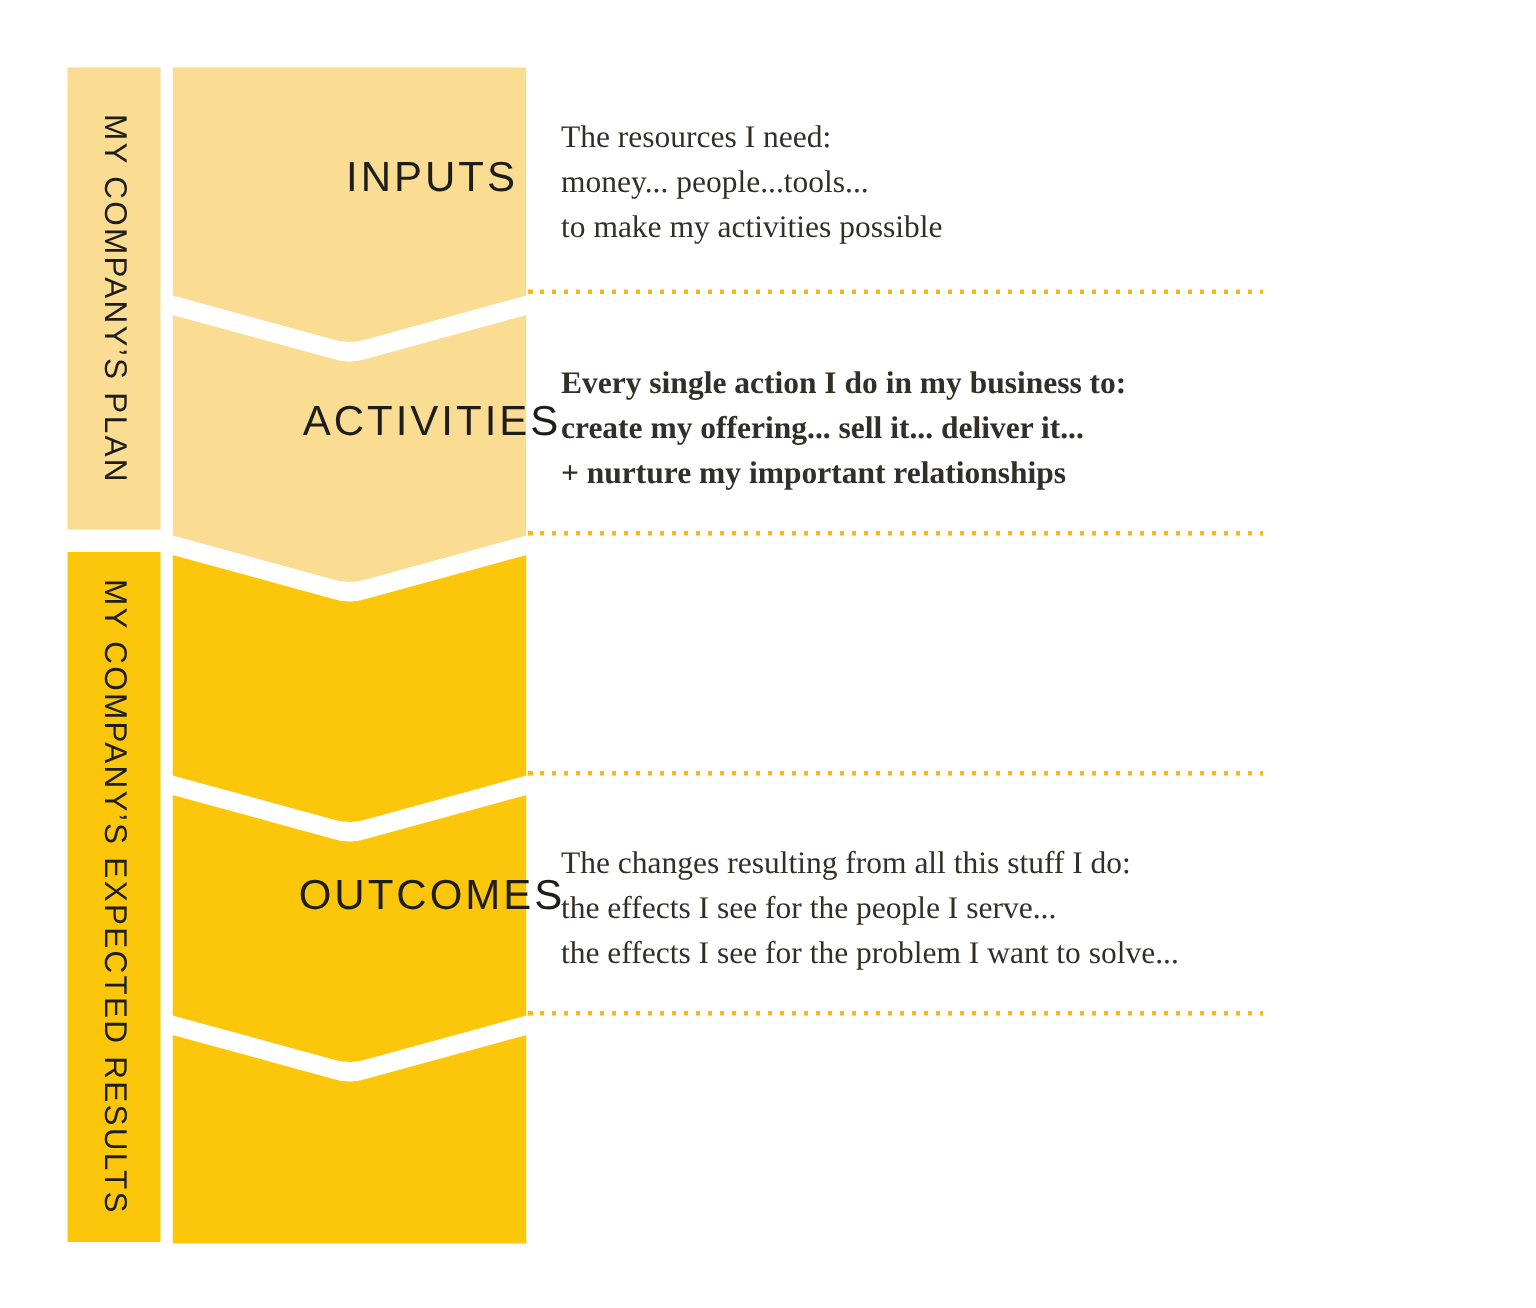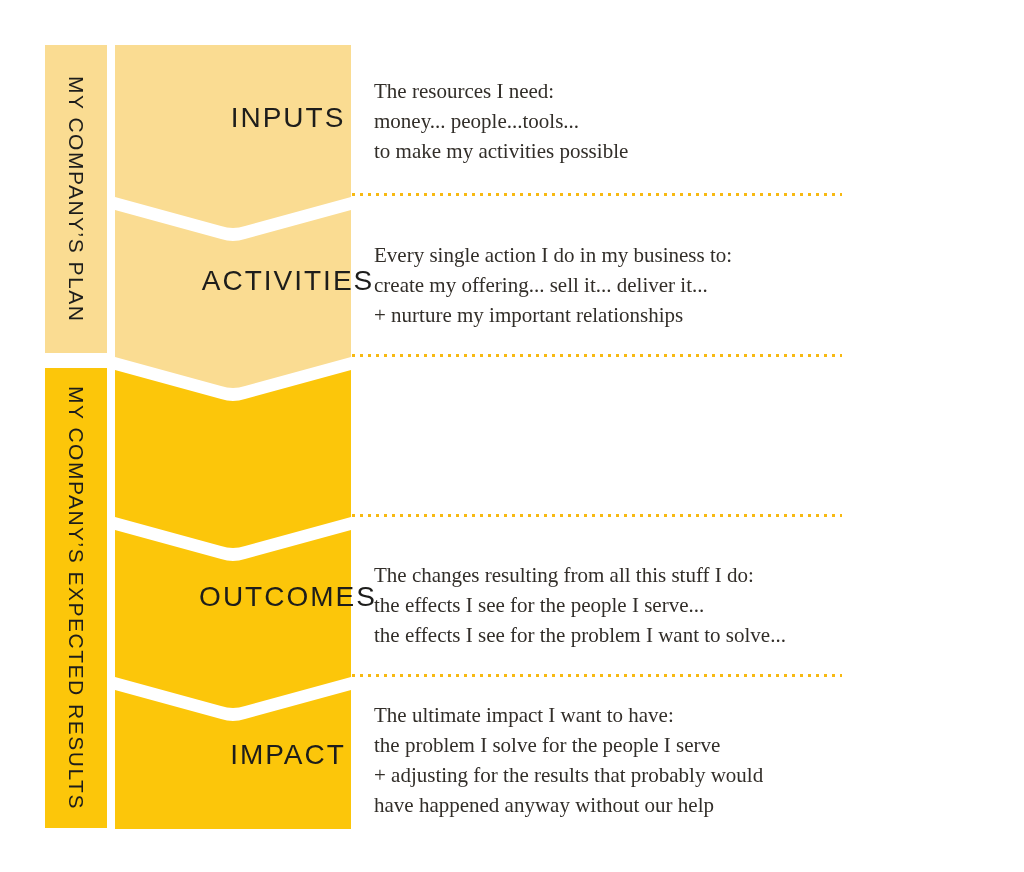--- a/index.html
+++ b/index.html
@@ -69,21 +69,21 @@
     position: absolute;
     left: 374px;
     width: 640px;
     font-family: "Liberation Serif", serif;
     font-size: 21px;
     line-height: 30px;
     color: #322e29;
     white-space: pre-line;
   }
   .desc-inputs     { top: 76px;  }
-  .desc-activities { top: 240px; }
+  .desc-activities { top: 240px; font-weight: bold; }
   .desc-outputs    { top: 418px; }
   .desc-outcomes   { top: 560px; }
   .desc-impact     { top: 700px; }
 
   
   .dotted-sep {
     position: absolute;
     left: 352px;
     width: 490px;
     height: 4px;
@@ -106,34 +106,29 @@
     <path d="M0 45 H236 V197 L130 226 Q118 230 106 226 L0 197 Z" fill="#FADC92"></path>
     <path d="M0 210 L106 239 Q118 243 130 239 L236 210 V357 L130 386 Q118 390 106 386 L0 357 Z" fill="#FADC92"></path>
     <path d="M0 370 L106 399 Q118 403 130 399 L236 370 V517 L130 546 Q118 550 106 546 L0 517 Z" fill="#FCC60A"></path>
     <path d="M0 530 L106 559 Q118 563 130 559 L236 530 V677 L130 706 Q118 710 106 706 L0 677 Z" fill="#FCC60A"></path>
     <path d="M0 690 L106 719 Q118 723 130 719 L236 690 V829 H0 Z" fill="#FCC60A"></path>
   </svg>
 
   <div class="stage-label label-inputs">INPUTS</div>
   <div class="stage-label label-activities">ACTIVITIES</div>
   <div class="stage-label label-outcomes">OUTCOMES</div>
-  <div class="stage-label label-impact">IMPACT</div>
 
   <div class="stage-desc desc-inputs">The resources I need:
 money... people...tools...
 to make my activities possible</div>
   <div class="stage-desc desc-activities">Every single action I do in my business to:
 create my offering... sell it... deliver it...
 + nurture my important relationships</div>
   <div class="stage-desc desc-outcomes">The changes resulting from all this stuff I do:
 the effects I see for the people I serve...
 the effects I see for the problem I want to solve...</div>
-  <div class="stage-desc desc-impact">The ultimate impact I want to have:
-the problem I solve for the people I serve
-+ adjusting for the results that probably would
-have happened anyway without our help</div>
 
   <div class="dotted-sep sep-1" style="--dot: #F7B912; background: repeating-linear-gradient(90deg, rgb(247, 185, 18) 0px, rgb(247, 185, 18) 3px, transparent 3px, transparent 8px) 0% 0% / auto 3px repeat-x;"></div>
   <div class="dotted-sep sep-2" style="--dot: #F7B912; background: repeating-linear-gradient(90deg, rgb(247, 185, 18) 0px, rgb(247, 185, 18) 3px, transparent 3px, transparent 8px) 0% 0% / auto 3px repeat-x;"></div>
   <div class="dotted-sep sep-3" style="--dot: #F7B912; background: repeating-linear-gradient(90deg, rgb(247, 185, 18) 0px, rgb(247, 185, 18) 3px, transparent 3px, transparent 8px) 0% 0% / auto 3px repeat-x;"></div>
   <div class="dotted-sep sep-4" style="--dot: #F7B912; background: repeating-linear-gradient(90deg, rgb(247, 185, 18) 0px, rgb(247, 185, 18) 3px, transparent 3px, transparent 8px) 0% 0% / auto 3px repeat-x;"></div>
 
 </div>
 
 </body></html>

